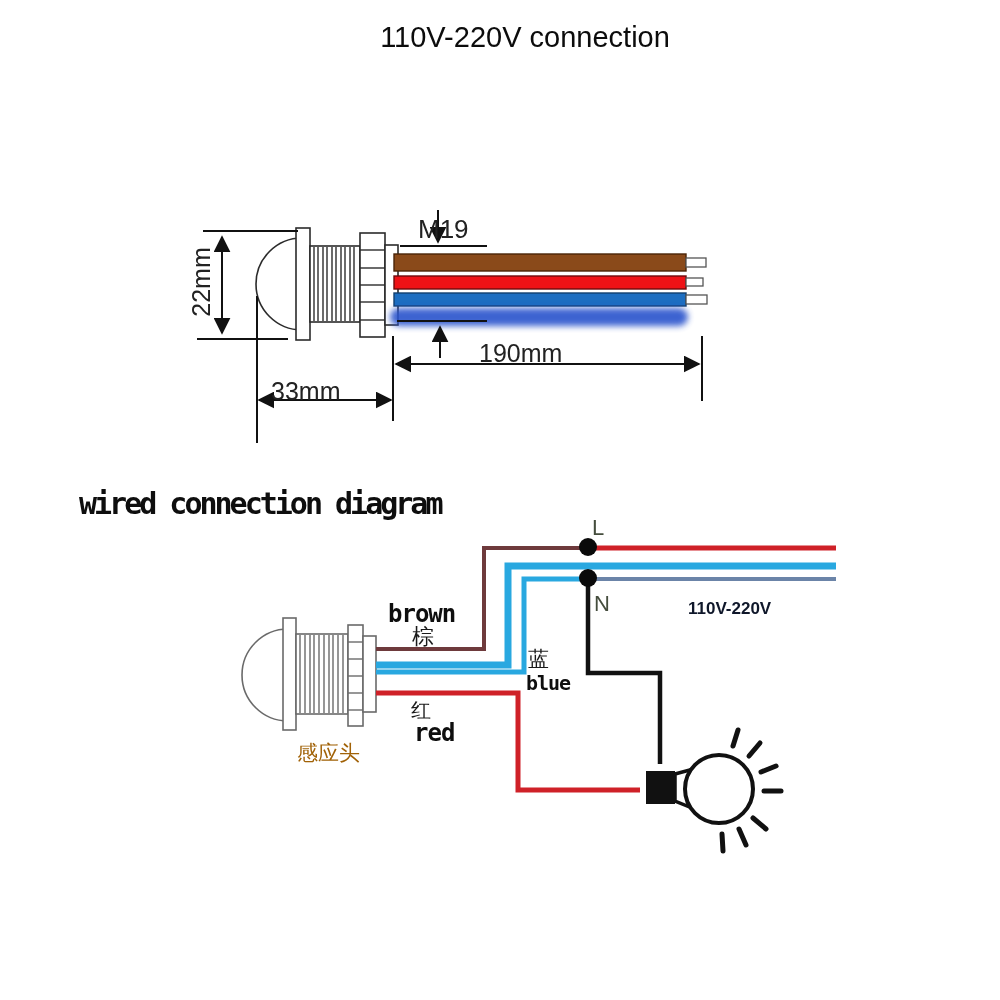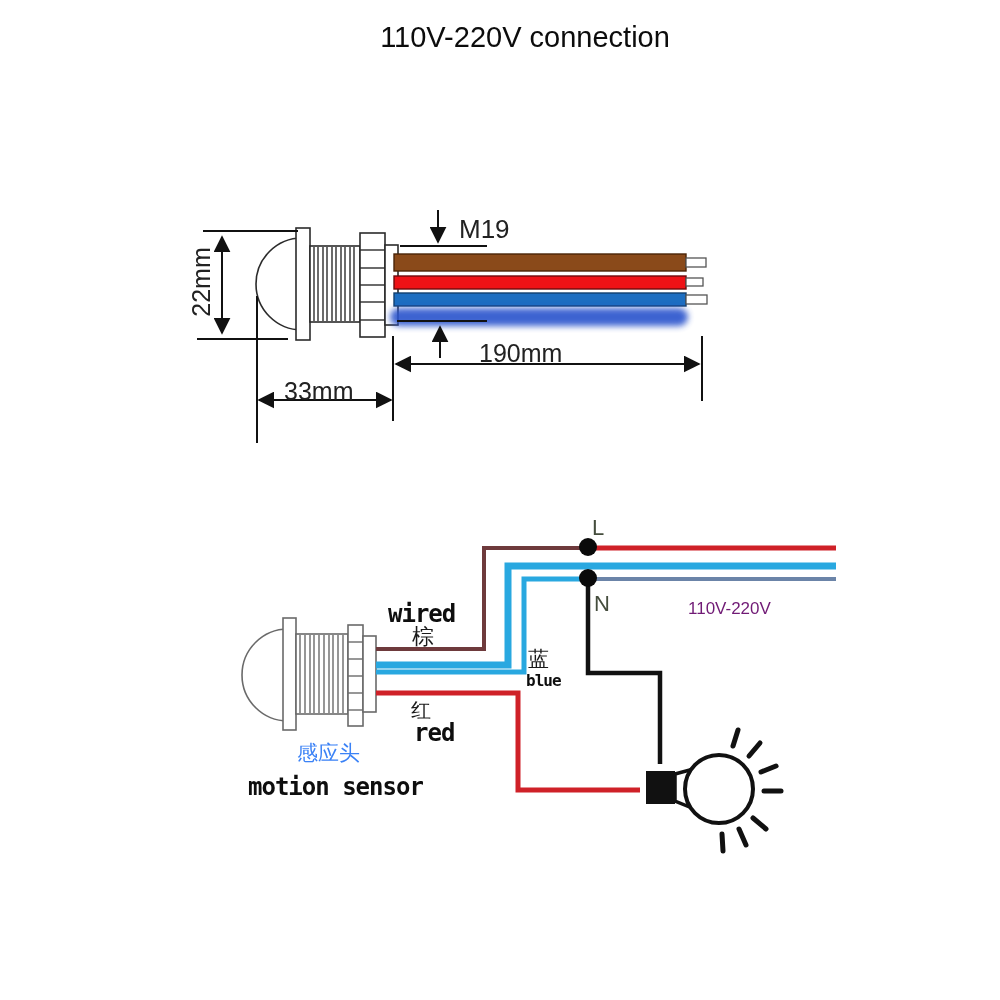--- a/index.html
+++ b/index.html
@@ -8,33 +8,33 @@
   #art{position:absolute;left:0;top:0;}
   .txt{position:absolute;white-space:nowrap;line-height:1.1;}
   .mono-b{font-family:"DejaVu Sans Mono", monospace;font-weight:bold;color:#0e0e0e;}
   .dim-num{font-size:25px;color:#222;}
   .cjk{color:#1a1a1a;font-family:"DejaVu Sans", sans-serif;}
   .title{left:0;right:0;top:22px;text-align:center;font-size:29px;color:#0c0c0c;transform:translateX(25px);}
   .h-dimension{left:93px;top:90px;font-size:33px;letter-spacing:-2.5px;}
   .h-wiring{left:79px;top:487px;font-size:30px;letter-spacing:-3px;}
   .lbl-22{left:160px;top:262px;width:84px;height:40px;display:flex;align-items:center;justify-content:center;
           transform:rotate(-90deg);}
-  .lbl-m19{left:459px;top:215px;font-size:26px;}
+  .lbl-m19{left:418px;top:215px;font-size:26px;}
   .lbl-190{left:479px;top:340px;}
-  .lbl-33{left:284px;top:378px;text-align:center;}
+  .lbl-33{left:271px;top:378px;text-align:center;}
   .lbl-L{left:592px;top:516px;font-size:22px;color:#454d3d;}
   .lbl-N{left:594px;top:592px;font-size:22px;color:#454d3d;}
-  .lbl-volt{left:688px;top:600px;font-size:17px;color:#701a75;}
+  .lbl-volt{left:688px;top:600px;font-size:17px;color:#0f172a;font-weight:bold;}
   .lbl-brown{left:388px;top:601px;font-size:24px;letter-spacing:-1px;}
   .lbl-brown-cn{left:412px;top:625px;font-size:22px;}
   .lbl-blue-cn{left:528px;top:648px;font-size:21px;}
-  .lbl-blue{left:526px;top:672px;font-size:16px;letter-spacing:-1px;}
+  .lbl-blue{left:526px;top:672px;font-size:20px;letter-spacing:-1px;}
   .lbl-red-cn{left:411px;top:699px;font-size:20px;}
   .lbl-red{left:414px;top:720px;font-size:24px;letter-spacing:-1px;}
-  .lbl-sensor-cn{left:297px;top:742px;font-size:21px;color:#3b82f6;}
+  .lbl-sensor-cn{left:297px;top:742px;font-size:21px;color:#a16207;}
   .lbl-sensor{left:248px;top:774px;font-size:24px;letter-spacing:-1px;}
   .s1{fill:#ffffff;stroke:#2b2b2b;stroke-width:1.6;}
   .s1l{stroke:#2b2b2b;stroke-width:1.4;}
   .s2{fill:#ffffff;stroke:#6a6a6a;stroke-width:1.6;}
   .s2l{stroke:#6a6a6a;stroke-width:1.4;}
   .dim{stroke:#111;stroke-width:2;fill:none;}
   .glow{filter:blur(3px);opacity:.9;}
 </style>
 </head>
 <body>
@@ -157,25 +157,25 @@
     </g>
   </svg>
 
   <div class="txt title">110V-220V connection</div>
 
   <div class="txt dim-num lbl-22">22mm</div>
   <div class="txt dim-num lbl-m19">M19</div>
   <div class="txt dim-num lbl-190">190mm</div>
   <div class="txt dim-num lbl-33">33mm</div>
 
+  <div class="txt mono-b h-wiring">wired connection diagram</div>
   <div class="txt lbl-L">L</div>
   <div class="txt lbl-N">N</div>
   <div class="txt lbl-volt">110V-220V</div>
-  <div class="txt mono-b lbl-brown">wired</div>
+  <div class="txt mono-b lbl-brown">brown</div>
   <div class="txt cjk lbl-brown-cn">棕</div>
   <div class="txt cjk lbl-blue-cn">蓝</div>
   <div class="txt mono-b lbl-blue">blue</div>
   <div class="txt cjk lbl-red-cn">红</div>
   <div class="txt mono-b lbl-red">red</div>
   <div class="txt cjk lbl-sensor-cn">感应头</div>
-  <div class="txt mono-b lbl-sensor">motion sensor</div>
 
 </div>
 
 </body></html>

